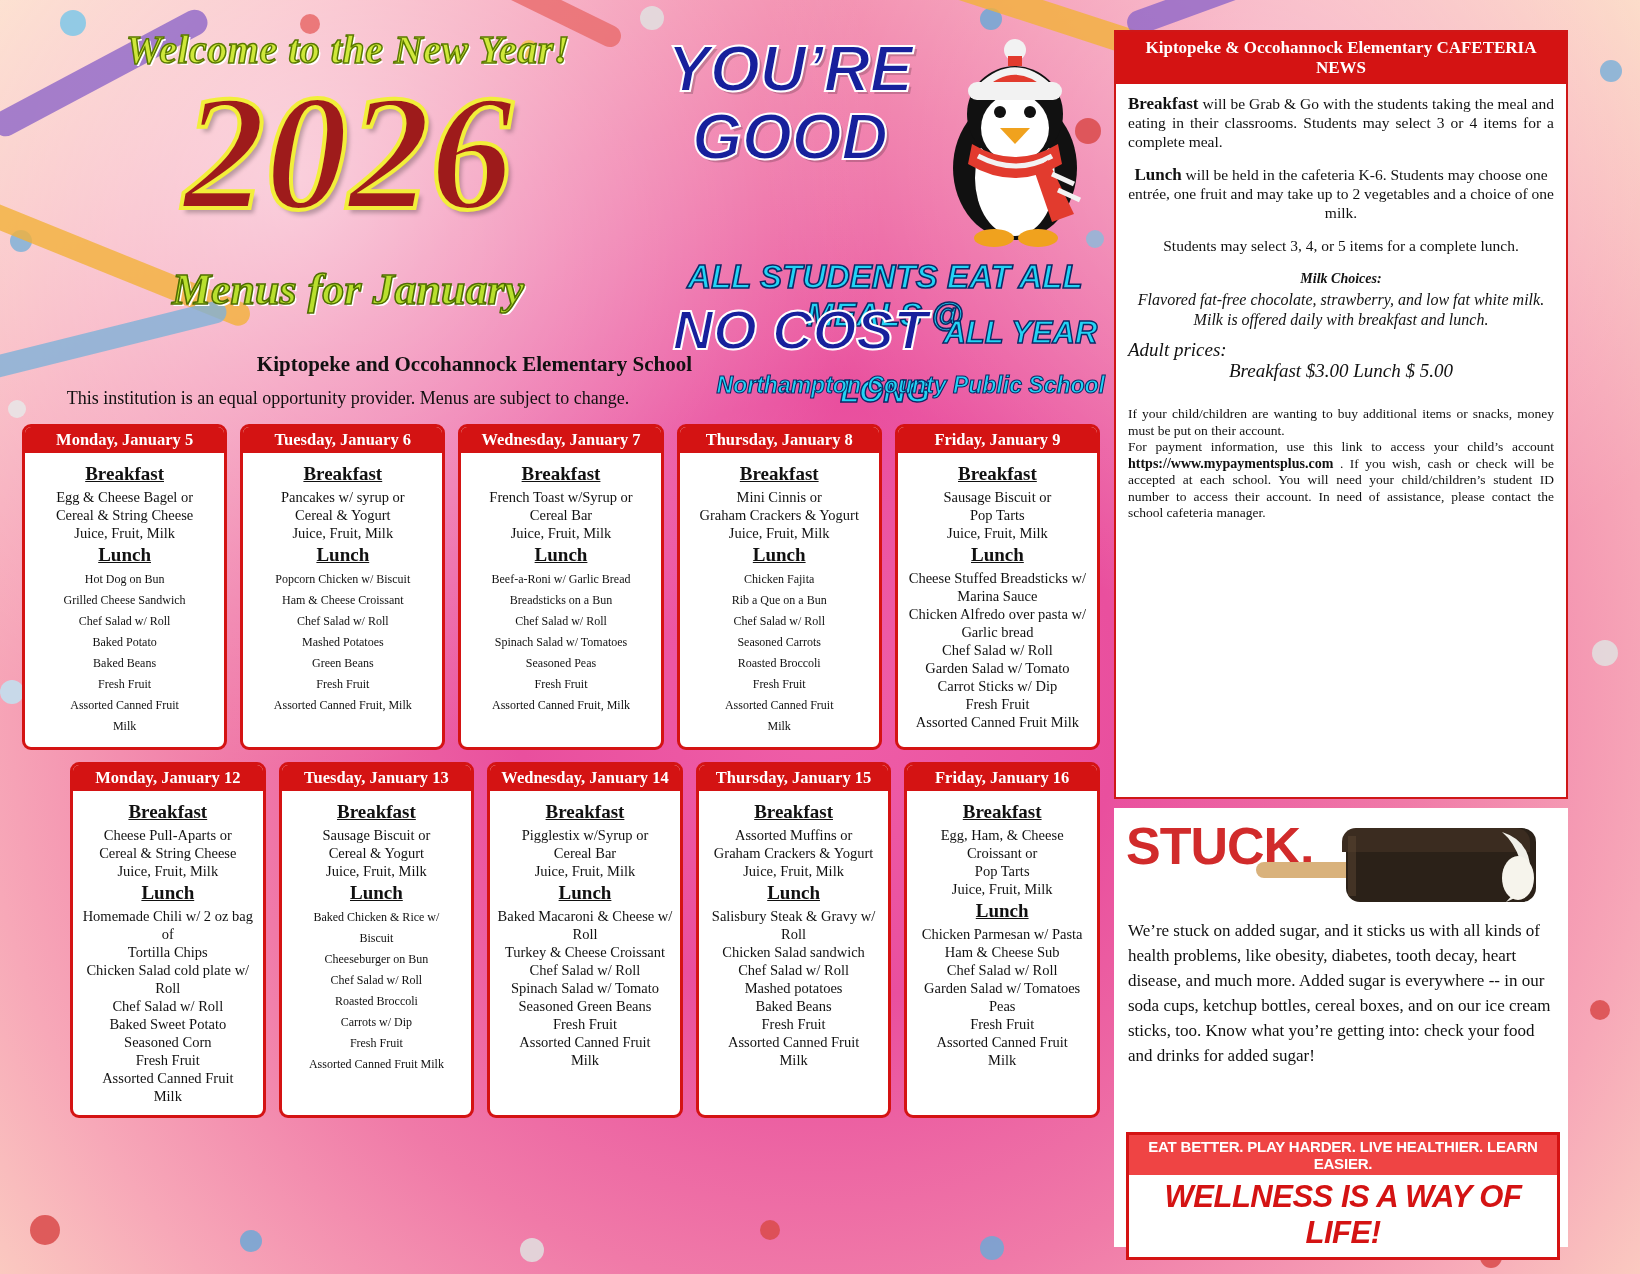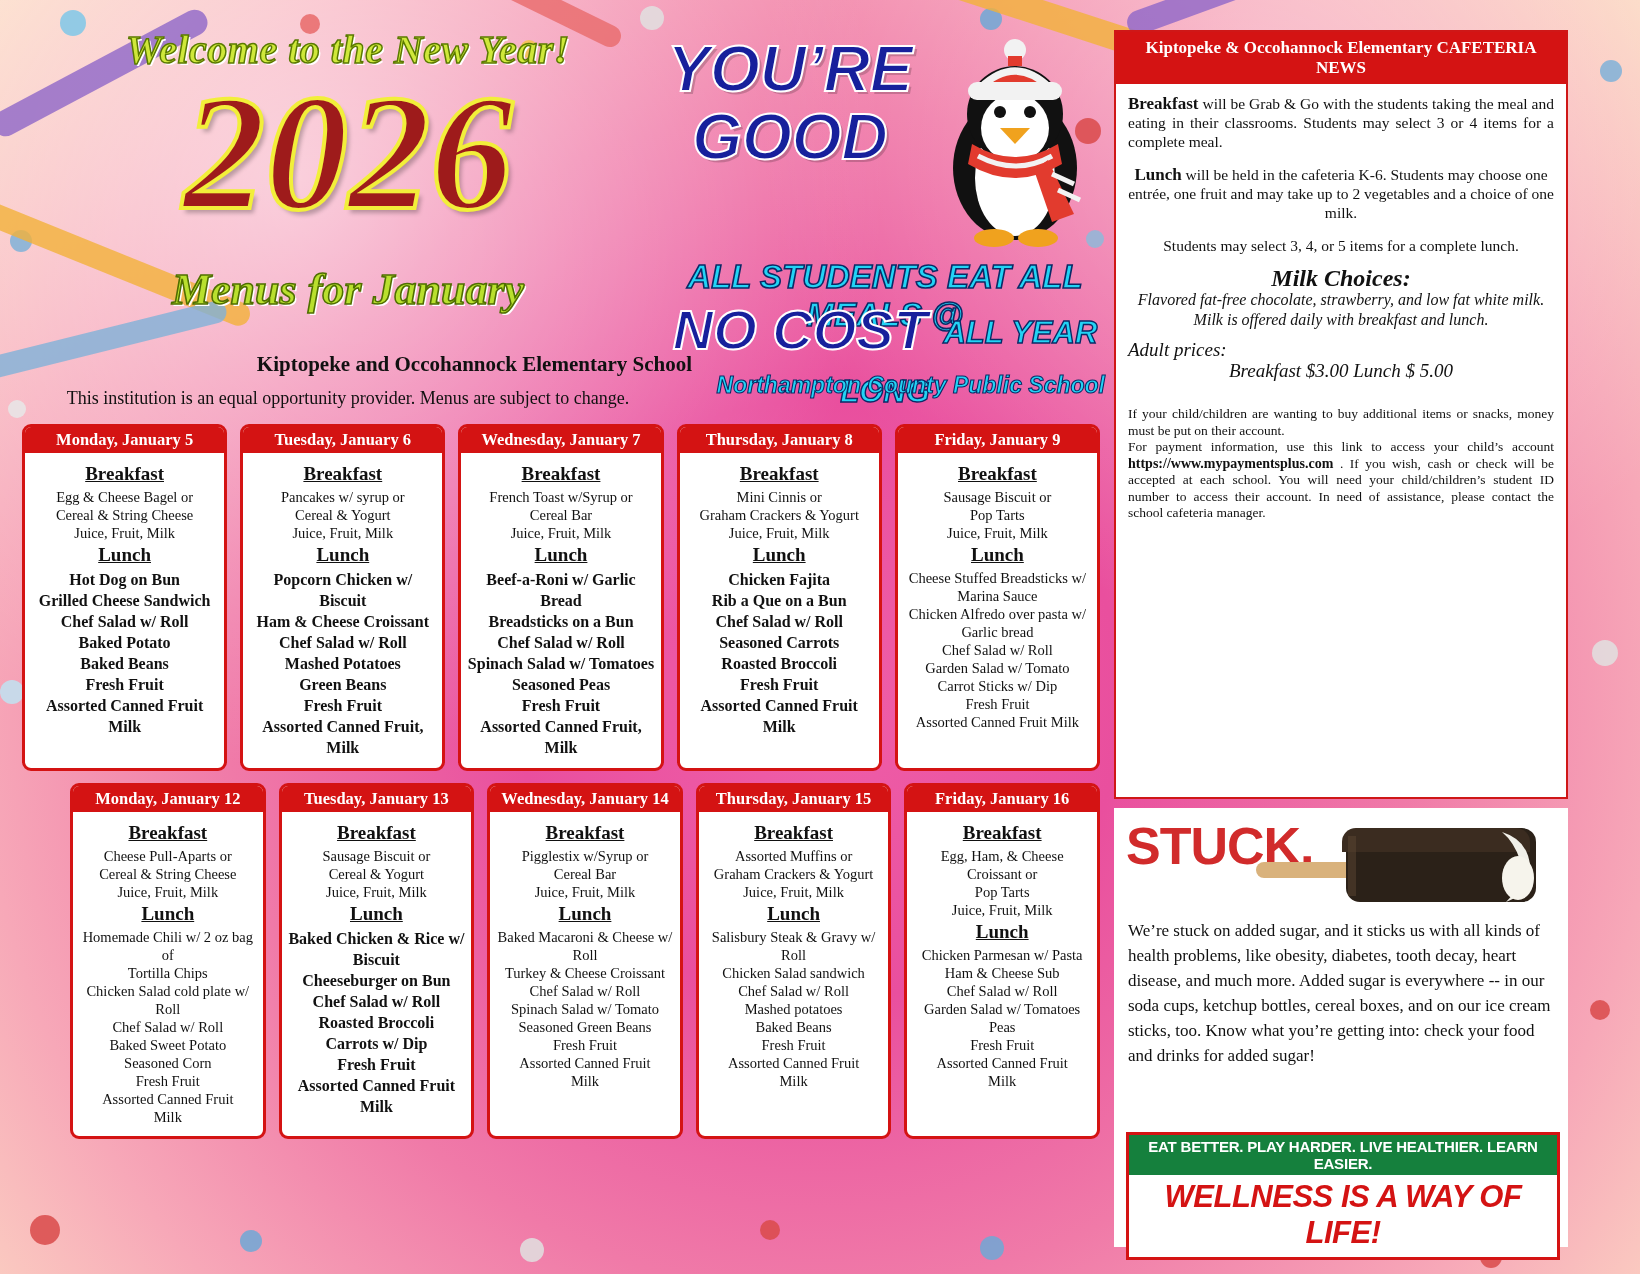--- a/index.html
+++ b/index.html
@@ -91,21 +91,21 @@
     background:#ffffff;border:2px solid #cf1717;
   }
   .news-title{
     background:#d41313;color:#ffffff;text-align:center;font-weight:bold;
     font-family:"Liberation Serif", serif;font-size:17px;padding:6px 8px;line-height:20px;
   }
   .news-body{padding:10px 12px;font-family:"Liberation Serif", serif;font-size:15.5px;color:#111;line-height:19px;}
   .news-body p{margin:0 0 14px 0;text-align:justify;}
   .news-body .ctr{text-align:center;}
   .news-body b{font-weight:bold;font-size:17px;}
-  .milk-head{text-align:center;font-weight:bold;font-style:italic;font-size:24px;margin:8px 0 2px;}
+  .milk-head{text-align:center;font-weight:bold;font-style:italic;font-size:14px;margin:8px 0 2px;}
   .milk-text{text-align:center;font-style:italic;font-size:16px;line-height:20px;}
   .adult-head{text-align:left;font-weight:normal;font-style:italic;font-size:19px;margin:10px 0 2px;}
   .adult-text{text-align:center;font-style:italic;font-size:19px;}
   .pay{margin-top:26px;font-size:13.5px;line-height:16.5px;text-align:justify;}
   .pay b{font-size:14px;}
 
   
   .grid{position:absolute;left:22px;top:424px;width:1078px;}
   .row{display:flex;gap:13px;}
   .row2{margin-top:12px;padding-left:48px;}
@@ -113,41 +113,41 @@
     width:202px;background:#ffffff;border:3px solid #d41313;border-radius:9px;
     overflow:hidden;
   }
   .day-head{
     background:#d41313;color:#fff;text-align:center;font-weight:bold;
     font-family:"Liberation Serif", serif;font-size:16.5px;padding:3px 2px;
   }
   .day-body{padding:8px 6px 10px;text-align:center;font-family:"Liberation Serif", serif;color:#111;}
   .meal-label{font-weight:bold;font-size:19px;text-decoration:underline;margin:2px 0 3px;}
   .item{font-size:14.5px;line-height:18px;}
-  .lunch-item{font-size:16px;line-height:21px;font-weight:bold;}
+  .lunch-item{font-size:12px;line-height:21px;}
 
   
   .stuck{
     position:absolute;left:1114px;top:808px;width:450px;height:435px;
     background:#ffffff;border:2px solid #ffffff;
   }
   .stuck-word{
     position:absolute;left:10px;top:6px;font-family:"Liberation Sans",sans-serif;
     font-weight:bold;font-size:52px;color:#d12b2b;letter-spacing:-1px;
   }
   .popsicle{position:absolute;left:140px;top:8px;width:300px;height:92px;}
   .stuck-text{
     position:absolute;left:12px;top:108px;width:424px;
     font-family:"Liberation Serif", serif;font-size:17px;line-height:25px;color:#111;
   }
   .wellness{
     position:absolute;left:10px;top:322px;width:428px;border:3px solid #d41313;background:#ffffff;
   }
   .wellness-top{
-    background:#15803d;color:#fff;text-align:center;font-family:"Liberation Sans",sans-serif;
+    background:#ef4444;color:#fff;text-align:center;font-family:"Liberation Sans",sans-serif;
     font-weight:bold;font-size:15px;padding:3px 2px;letter-spacing:-.2px;
   }
   .wellness-bottom{
     text-align:center;font-family:"Liberation Sans",sans-serif;font-weight:bold;font-style:italic;
     font-size:31px;color:#d41313;padding:4px 2px 6px;letter-spacing:-.5px;
   }
 </style>
 </head>
 <body>
 

